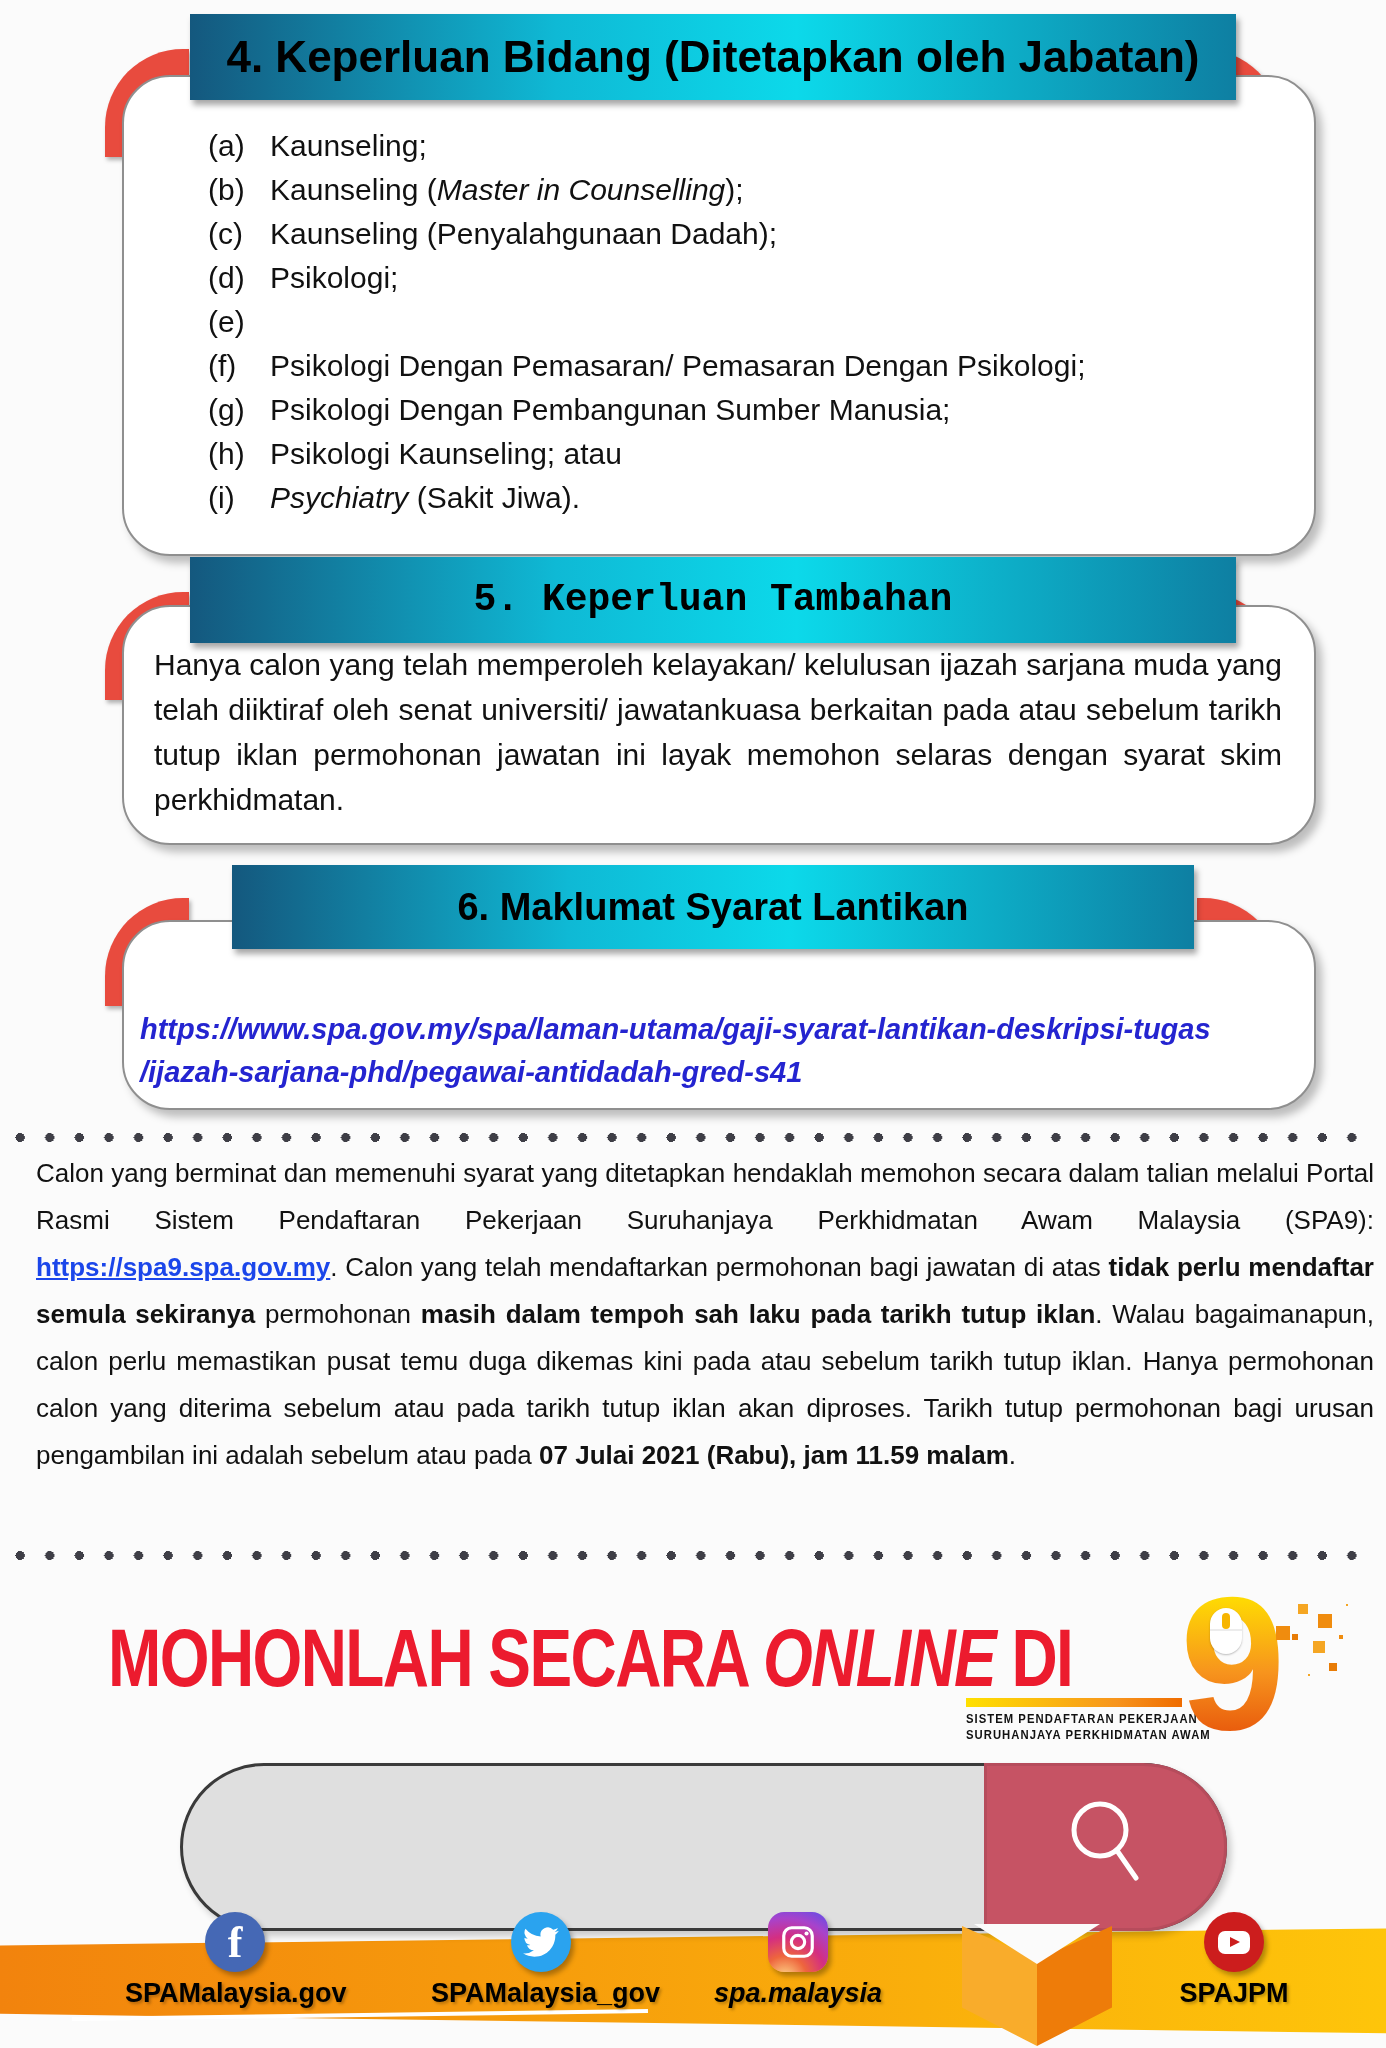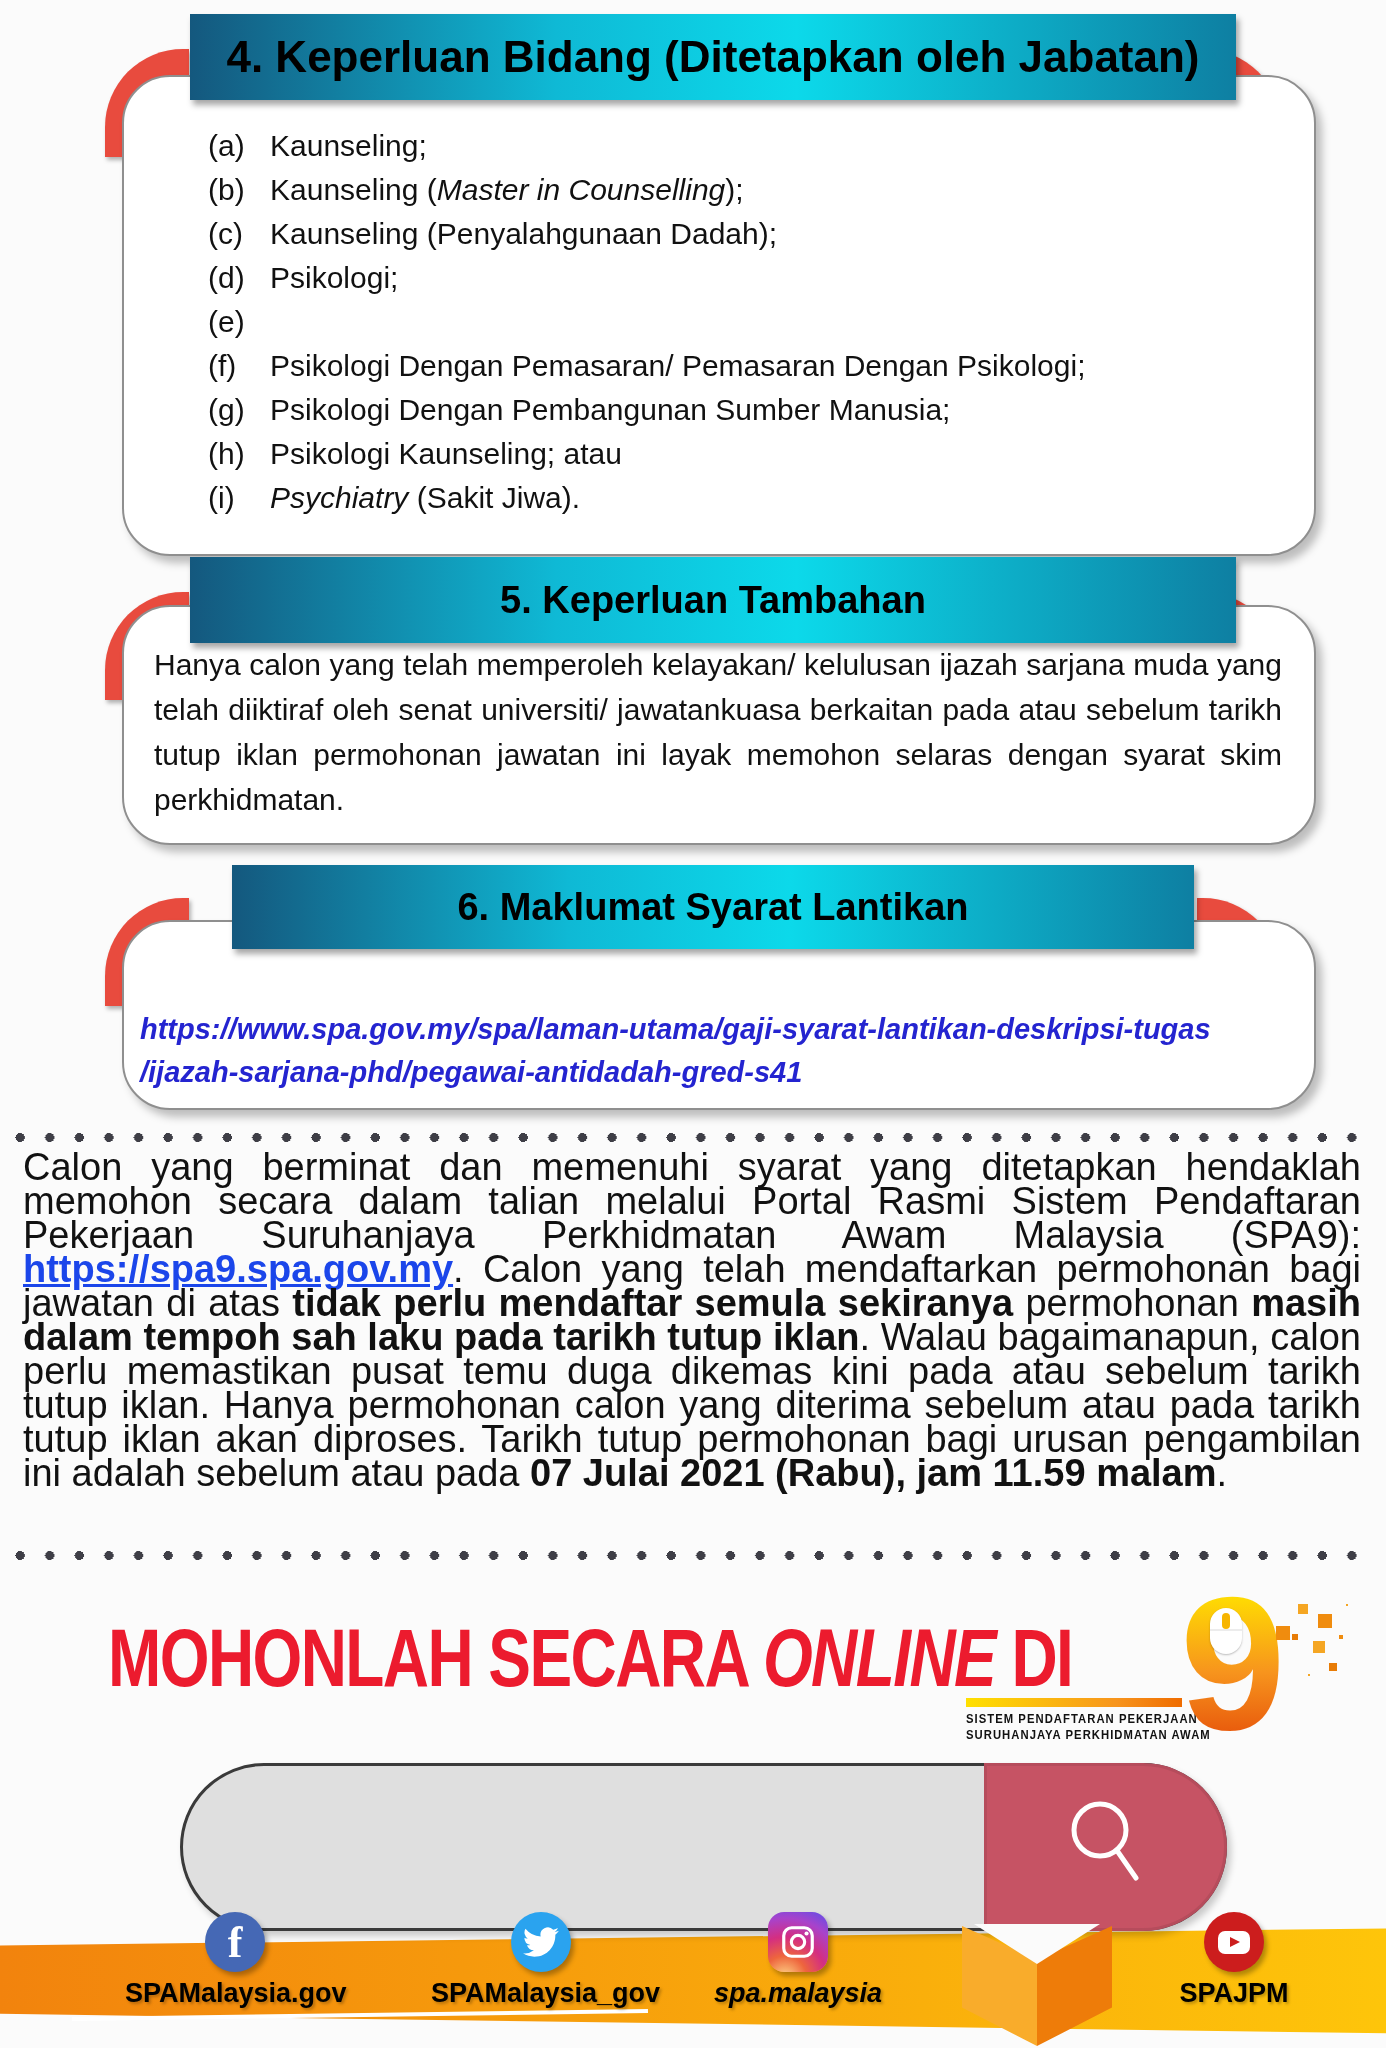--- a/index.html
+++ b/index.html
@@ -33,22 +33,22 @@
   .s6links { position:absolute; left:140px; top:1008px; width:1158px; text-align:left;
              font-size:29px; font-weight:bold; font-style:italic; line-height:43px; z-index:3; }
   .s6links a { color:var(--url-blue,#2424d0); text-decoration:none; display:block; }
 
   
   .dots { position:absolute; left:14px; width:1358px; height:13px;
           background-image:radial-gradient(circle 4.6px at 6px 6.5px, var(--dot,#3e3e46) 99%, transparent 100%);
           background-size:29.6px 13px; background-repeat:repeat-x; }
 
   
-  .para { position:absolute; left:23px; top:1150px; width:1338px; font-size:38px;
-          line-height:34px; text-align:justify; color:#111; }
+  .para { position:absolute; left:36px; top:1150px; width:1338px; font-size:26px;
+          line-height:47px; text-align:justify; color:#111; }
   .para b { font-weight:bold; }
   .para a { color:var(--link-blue,#1b46ea); font-weight:bold; text-decoration:underline; }
 
   
   .cta { position:absolute; left:108px; top:1608px; font-size:82px; font-weight:bold;
          color:var(--cta-red,#ec1b2e); white-space:nowrap; letter-spacing:-2px;
          transform:scaleX(.78); transform-origin:left center; line-height:100px; }
   .cta i { font-style:italic; }
 
   
@@ -155,21 +155,21 @@
       </div>
     <div class="li">
         <span class="lab">(i)</span>
         <span><span></span><i>Psychiatry</i><span> (Sakit Jiwa).</span></span>
       </div>
   </div>
 
   <div class="swoosh left" style="left:105px; top:592px;"></div>
   <div class="swoosh right" style="left:1197px; top:592px;"></div>
   <div class="box" style="left:122px; top:605px; width:1194px; height:240px;"></div>
-  <div class="bar" style="left:190px; top:557px; width:1046px; height:86px; font-size:38px; line-height:86px;">
+  <div class="bar" style="left:190px; top:557px; width:1046px; height:86px; font-size:38px; line-height:86px;font-family:Liberation Mono, monospace;">
     <span>5. Keperluan Tambahan</span>
   </div>
   <div class="s5body">Hanya calon yang telah memperoleh kelayakan/ kelulusan ijazah sarjana muda yang telah diiktiraf oleh senat universiti/ jawatankuasa berkaitan pada atau sebelum tarikh tutup iklan permohonan jawatan ini layak memohon selaras dengan syarat skim perkhidmatan.</div>
 
   <div class="swoosh left" style="left:105px; top:898px;"></div>
   <div class="swoosh right" style="left:1197px; top:898px;"></div>
   <div class="box" style="left:122px; top:920px; width:1194px; height:190px;"></div>
   <div class="bar" style="left:232px; top:865px; width:962px; height:84px; font-size:38px; line-height:84px;">
     <span>6. Maklumat Syarat Lantikan</span>
   </div>

